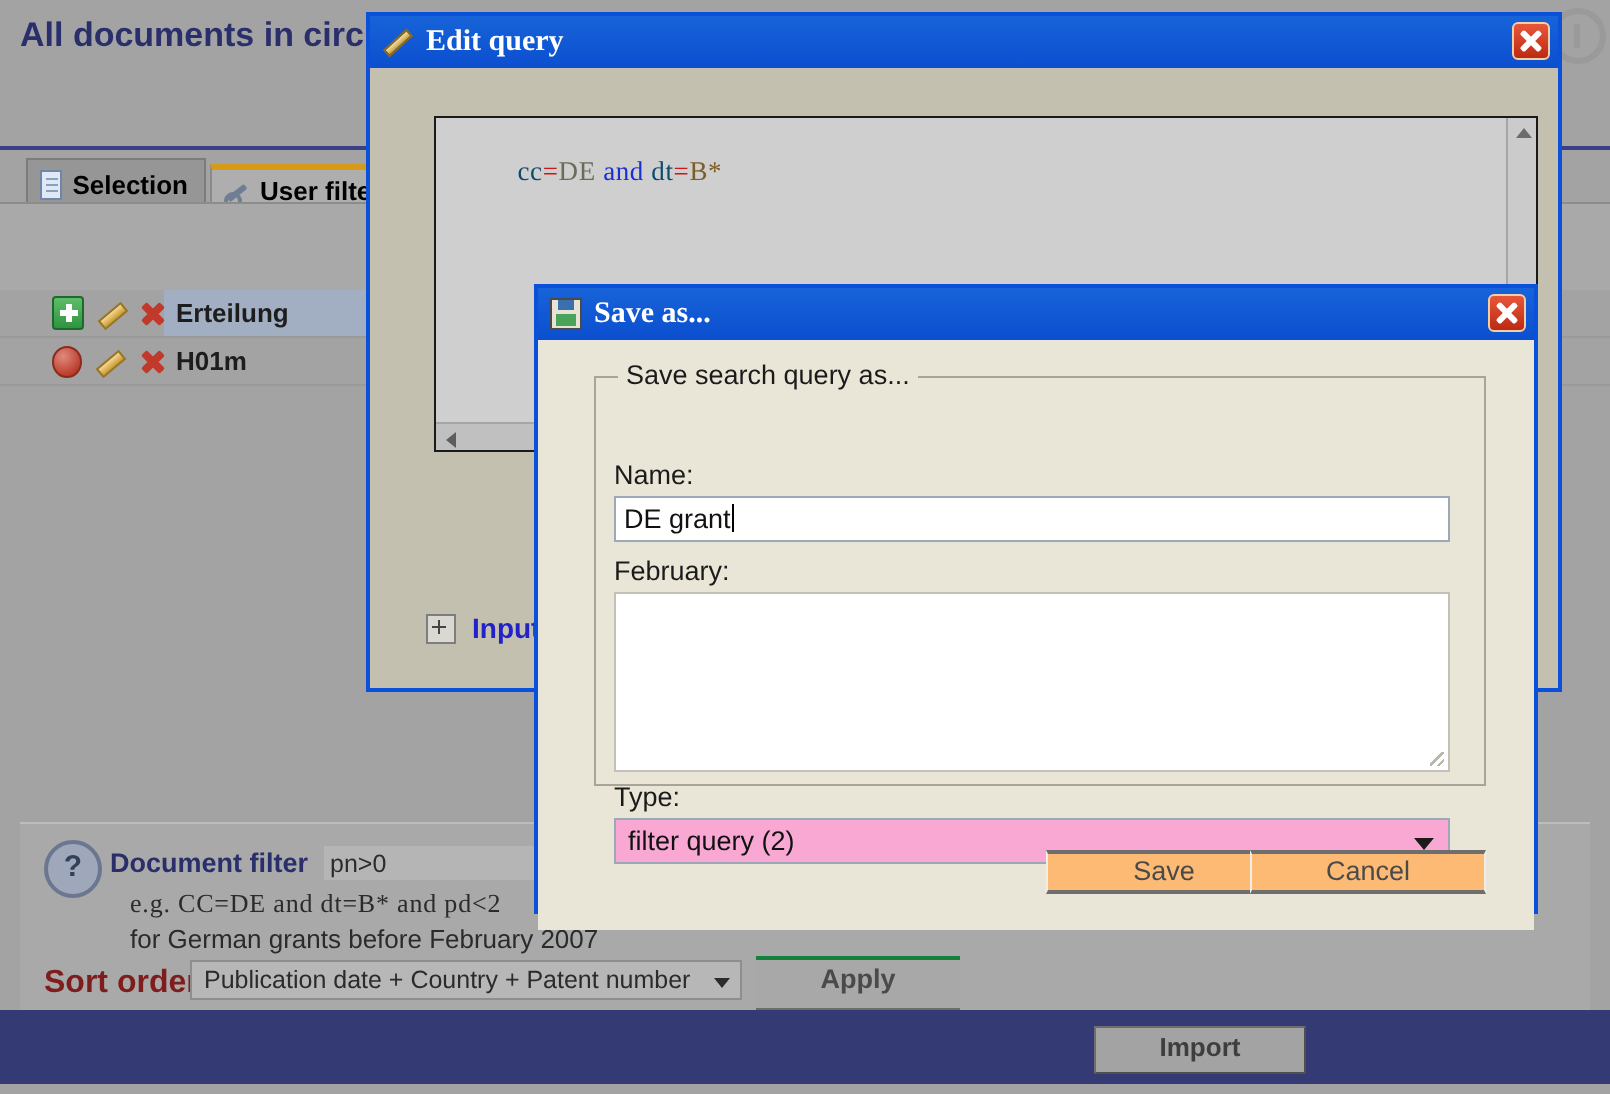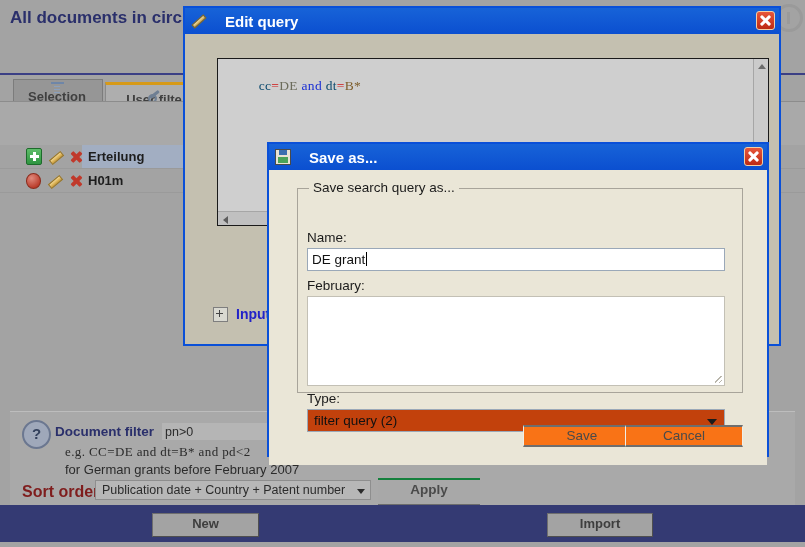--- a/index.html
+++ b/index.html
@@ -49,26 +49,25 @@
     width: 805px; height: 26px;
   }
   .tab {
     position: absolute;
     top: 7px;
     height: 21px;
     box-sizing: border-box;
     padding: 2px 8px 0 6px;
     font-size: 13px;
     font-weight: bold;
-    color: #404040;
+    color: #000000;
     white-space: nowrap;
     display: flex;
     align-items: center;
     gap: 5px;
-    flex-direction: column;
   }
   .tab.selected {
     background: #969696;
     border: 1px solid #7c7c7c;
     border-bottom: none;
     top: 4px;
     height: 24px;
   }
   .tab.unselected {
     background: #aeaeae;
@@ -368,21 +367,21 @@
     height: 26px;
     background: linear-gradient(#1763d8, #0b4fd0);
     display: flex;
     align-items: center;
     padding: 0 4px 0 6px;
     color: #ffffff;
     font-weight: bold;
     font-size: 15px;
     position: relative;
   }
-  .dlg-title .t-text { margin-left: 18px; }
+  .dlg-title .t-text { margin-left: 6px; font-family: Liberation Serif, serif; }
   .close-btn {
     position: absolute;
     right: 4px; top: 3px;
     width: 19px; height: 19px;
     background: linear-gradient(#e8563a,#bd2a14);
     border: 1px solid #f3cfa5;
     border-radius: 3px;
     box-sizing: border-box;
   }
   .close-btn:before, .close-btn:after {
@@ -584,21 +583,21 @@
     width: 7px; height: 7px;
     background:
       linear-gradient(135deg, transparent 42%, #b9b6ab 42%, #b9b6ab 54%, transparent 54%),
       linear-gradient(135deg, transparent 72%, #b9b6ab 72%, #b9b6ab 84%, transparent 84%);
   }
 
   .sel-input {
     position: absolute;
     left: 38px; top: 239px;
     width: 418px; height: 23px;
-    background: #c2410c;
+    background: #f9a8d4;
     border: 1px solid #9aa8b8;
     box-sizing: border-box;
     font-family: "Liberation Sans", sans-serif;
     font-size: 13.5px;
     color: #111;
     padding: 2px 20px 0 6px;
     line-height: 18px;
   }
   .sel-input .caret {
     position: absolute;
@@ -606,21 +605,21 @@
     width: 0; height: 0;
     border-left: 5px solid transparent;
     border-right: 5px solid transparent;
     border-top: 6px solid #1b1b1b;
   }
 
   .btn-classic {
     position: absolute;
     top: 255px;
     height: 22px;
-    background: #f97316;
+    background: #fdba74;
     border-top: 2px solid #6e6e6e;
     border-bottom: 2px solid #6e6e6e;
     border-left: 1px solid #efeee7;
     border-right: 1px solid #efeee7;
     box-sizing: border-box;
     text-align: center;
     line-height: 18px;
     font-size: 13.5px;
     color: #4a4a4a;
     font-family: "Liberation Sans", sans-serif;
@@ -718,21 +717,20 @@
     <div class="flt-hint2">for German grants before February 2007</div>
     <div class="sort-label">Sort order</div>
     <div class="sort-select">
       <span>Publication date + Country + Patent number</span>
       <span class="caret"></span>
     </div>
     <div class="btn-apply">Apply</div>
   </div>
 
   <div class="bottom-bar">
-    <div class="btn-flat btn-new">New</div>
     <div class="btn-flat btn-import">Import</div>
   </div>
   <div class="bottom-strip"></div>
 
   <div class="dlg" id="edit-query-dialog">
     <div class="dlg-title">
       <span class="pencil-title-icon"></span>
       <span class="t-text">Edit query</span>
       <span class="close-btn"></span>
     </div>

